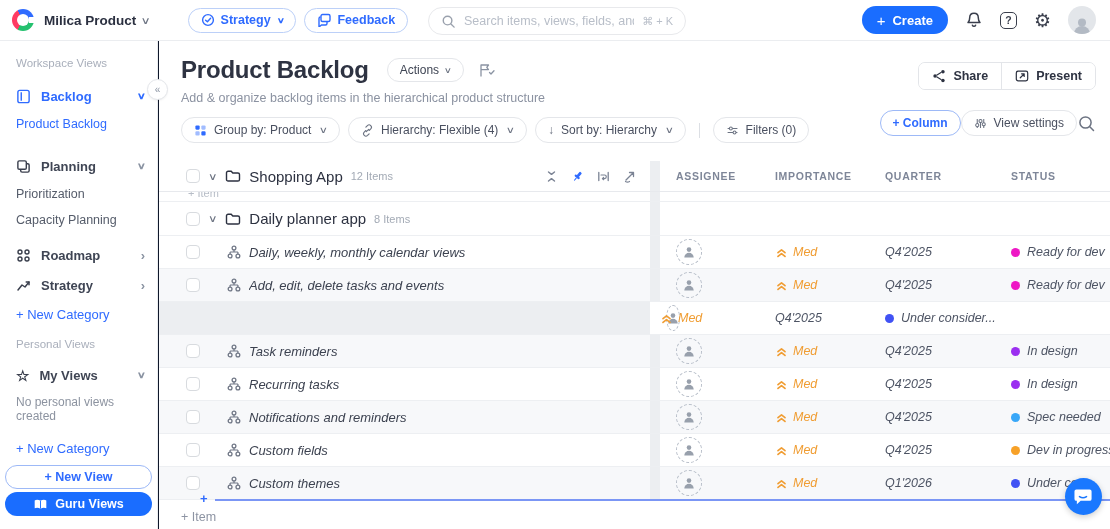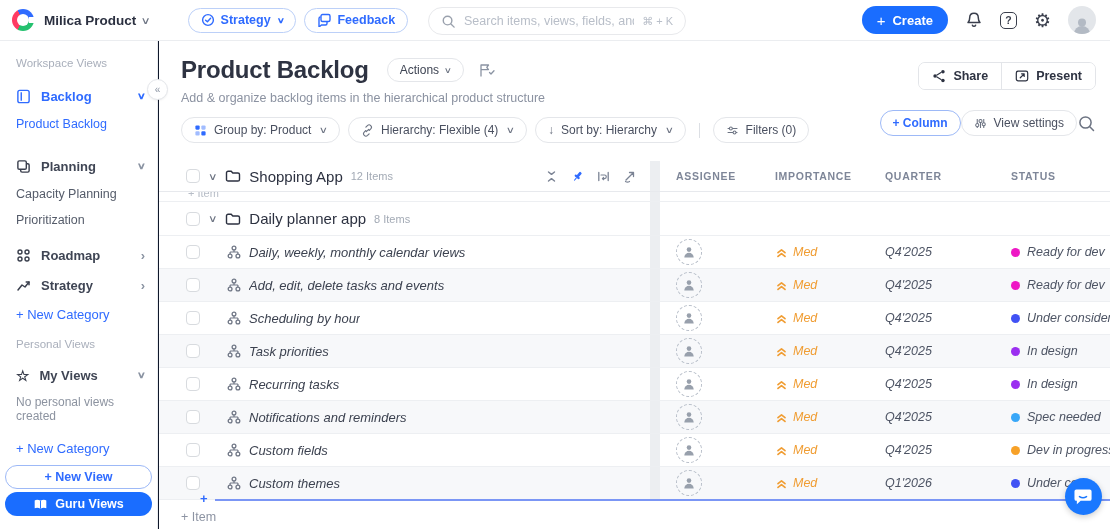--- a/index.html
+++ b/index.html
@@ -210,24 +210,24 @@
       <span style="display:flex">
         <svg width="15" height="15" viewBox="0 0 16 16">
             <rect x="5" y="5" width="9" height="9" rx="1.5" fill="none" stroke="#3a3f4d" stroke-width="1.5"></rect>
             <rect x="2" y="2" width="9" height="9" rx="1.5" fill="#fff" stroke="#3a3f4d" stroke-width="1.5"></rect>
           </svg>
       </span>
       <span>Planning</span>
       <span class="chev" style="font-size:9px">∨</span>
     </div>
     <div class="side-sub">
-        <span>Capacity Planning</span>
+        <span>Prioritization</span>
       </div>
     <div class="side-sub">
-        <span>Prioritization</span>
+        <span>Capacity Planning</span>
       </div>
 
     <div class="side-item" style="margin-top:7px">
       <span style="display:flex">
         <svg width="15" height="15" viewBox="0 0 15 15">
             <circle cx="4" cy="4" r="2" fill="none" stroke="#3a3f4d" stroke-width="1.4"></circle>
             <circle cx="11" cy="4" r="2" fill="none" stroke="#3a3f4d" stroke-width="1.4"></circle>
             <circle cx="4" cy="11" r="2" fill="none" stroke="#3a3f4d" stroke-width="1.4"></circle>
             <circle cx="11" cy="11" r="2" fill="none" stroke="#3a3f4d" stroke-width="1.4"></circle>
           </svg>
@@ -540,32 +540,20 @@
       <span>Med</span>
     </div>
     <div class="cell quarter-cell">Q4'2025</div>
     <div class="cell status-cell">
       <span class="status-dot" style="background: rgb(238, 24, 197);"></span>
       <span>Ready for dev</span>
     </div>
   </div>
 
   <div class="trow item-row">
-    <div class="namecell">
-      <span class="checkbox"></span>
-      <span class="item-icon">
-        <svg width="14" height="14" viewBox="0 0 14 14">
-                  <circle cx="7" cy="3" r="1.9" fill="none" stroke="#707786" stroke-width="1.3"></circle>
-                  <circle cx="3.1" cy="11" r="1.9" fill="none" stroke="#707786" stroke-width="1.3"></circle>
-                  <circle cx="10.9" cy="11" r="1.9" fill="none" stroke="#707786" stroke-width="1.3"></circle>
-                  <path d="M7 4.9 V7 M3.1 7 H10.9 M3.1 7 V9.1 M10.9 7 V9.1" fill="none" stroke="#707786" stroke-width="1.2"></path>
-                </svg>
-      </span>
-      <span class="item-title">Scheduling by hour</span>
-    </div>
     <div class="cgap"></div>
     <div class="cell assignee-cell">
       <span class="avatar-dashed">
         <svg width="12" height="12" viewBox="0 0 12 12">
                   <circle cx="6" cy="3.6" r="2.3" fill="#98a0ac"></circle>
                   <path d="M1.3 11.5 a4.7 4.7 0 0 1 9.4 0 z" fill="#98a0ac"></path>
                 </svg>
       </span>
     </div>
     <div class="cell imp-cell">
@@ -588,21 +576,21 @@
     <div class="namecell">
       <span class="checkbox"></span>
       <span class="item-icon">
         <svg width="14" height="14" viewBox="0 0 14 14">
                   <circle cx="7" cy="3" r="1.9" fill="none" stroke="#707786" stroke-width="1.3"></circle>
                   <circle cx="3.1" cy="11" r="1.9" fill="none" stroke="#707786" stroke-width="1.3"></circle>
                   <circle cx="10.9" cy="11" r="1.9" fill="none" stroke="#707786" stroke-width="1.3"></circle>
                   <path d="M7 4.9 V7 M3.1 7 H10.9 M3.1 7 V9.1 M10.9 7 V9.1" fill="none" stroke="#707786" stroke-width="1.2"></path>
                 </svg>
       </span>
-      <span class="item-title">Task priorities</span>
+      <span class="item-title">Task reminders</span>
     </div>
     <div class="cgap"></div>
     <div class="cell assignee-cell">
       <span class="avatar-dashed">
         <svg width="12" height="12" viewBox="0 0 12 12">
                   <circle cx="6" cy="3.6" r="2.3" fill="#98a0ac"></circle>
                   <path d="M1.3 11.5 a4.7 4.7 0 0 1 9.4 0 z" fill="#98a0ac"></path>
                 </svg>
       </span>
     </div>

